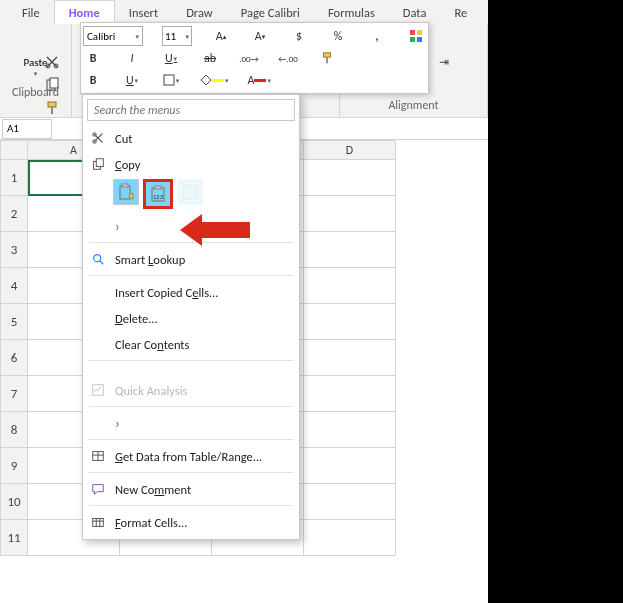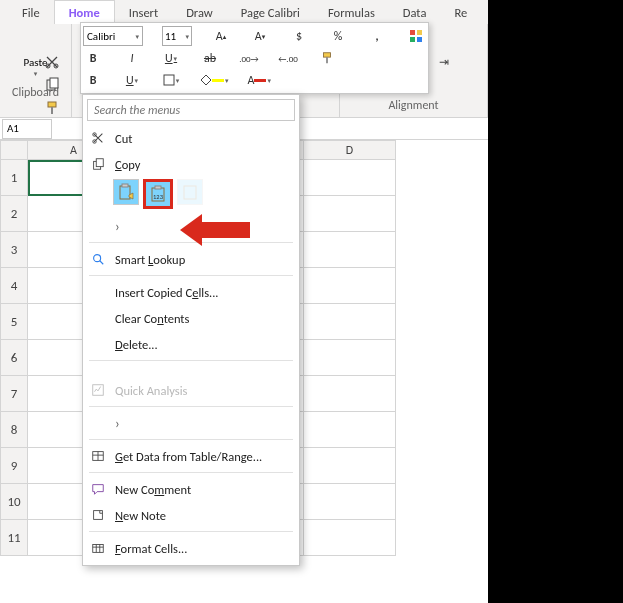--- a/index.html
+++ b/index.html
@@ -359,25 +359,25 @@
         </span>
       <span class="lbl">Smart <span class="u">L</span>ookup</span>
     </div>
     <div class="ctx-sep"></div>
     <div class="ctx-item">
       <span class="ic"></span>
       <span class="lbl">Insert Copied C<span class="u">e</span>lls...</span>
     </div>
     <div class="ctx-item">
       <span class="ic"></span>
+      <span class="lbl"><span class="u">D</span>elete...</span>
+    </div>
+    <div class="ctx-item">
+      <span class="ic"></span>
       <span class="lbl">Clear Co<span class="u">n</span>tents</span>
-    </div>
-    <div class="ctx-item">
-      <span class="ic"></span>
-      <span class="lbl"><span class="u">D</span>elete...</span>
     </div>
     <div class="ctx-sep"></div>
     <div class="ctx-item disabled">
       <span class="ic">
           <svg viewBox="0 0 16 16">
             <rect x="2" y="2" width="12" height="12" fill="none" stroke="#bbb"></rect>
             <path d="M4 10l2-3 2 2 3-5" fill="none" stroke="#bbb"></path>
           </svg>
         </span>
       <span class="lbl">Quick Analysis</span>
@@ -398,29 +398,20 @@
       <span class="lbl"><span class="u">G</span>et Data from Table/Range...</span>
     </div>
     <div class="ctx-sep"></div>
     <div class="ctx-item">
       <span class="ic">
           <svg viewBox="0 0 16 16">
             <path d="M2 3h12v8H7l-3 3v-3H2z" fill="none" stroke="#7b3fa0"></path>
           </svg>
         </span>
       <span class="lbl">New Co<span class="u">m</span>ment</span>
-    </div>
-    <div class="ctx-item">
-      <span class="ic">
-          <svg viewBox="0 0 16 16">
-            <rect x="3" y="3" width="10" height="10" fill="none" stroke="#444"></rect>
-            <path d="M10 3v3h3" fill="none" stroke="#444"></path>
-          </svg>
-        </span>
-      <span class="lbl"><span class="u">N</span>ew Note</span>
     </div>
     <div class="ctx-sep"></div>
     <div class="ctx-item">
       <span class="ic">
           <svg viewBox="0 0 16 16">
             <rect x="2" y="4" width="12" height="9" fill="none" stroke="#444"></rect>
             <path d="M2 7h12M6 4v9M10 4v9" stroke="#444"></path>
           </svg>
         </span>
       <span class="lbl"><span class="u">F</span>ormat Cells...</span>

